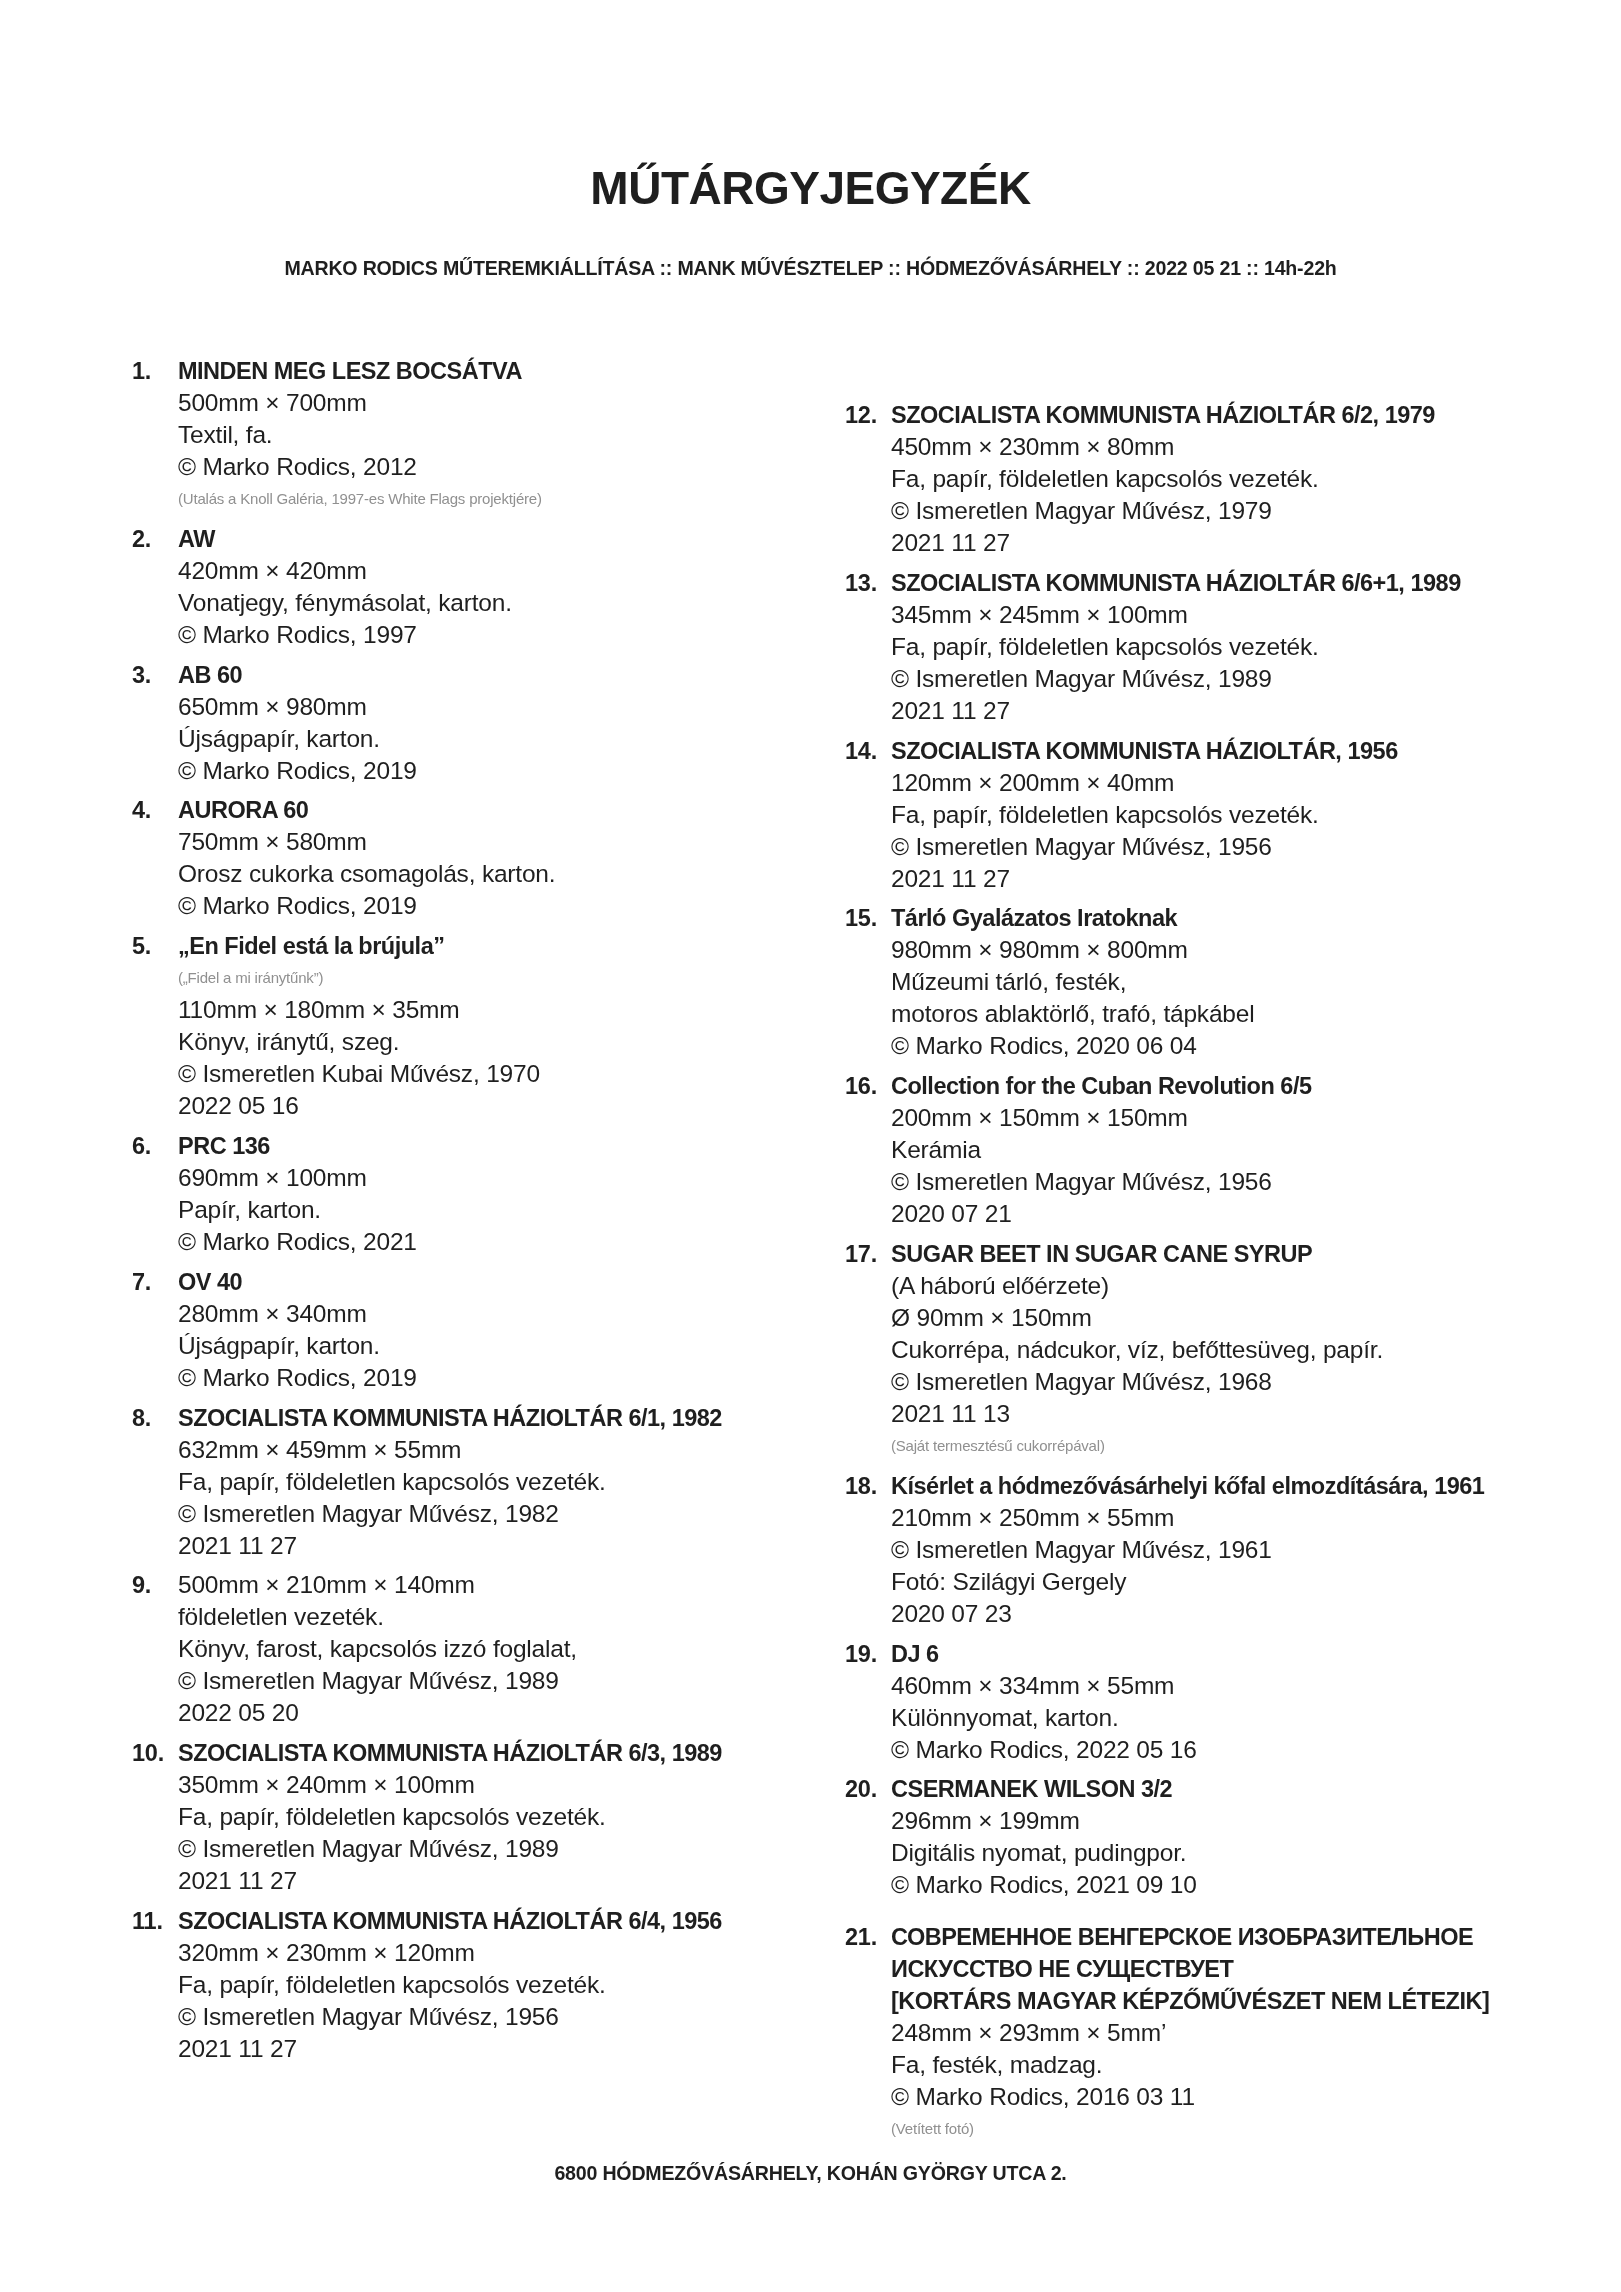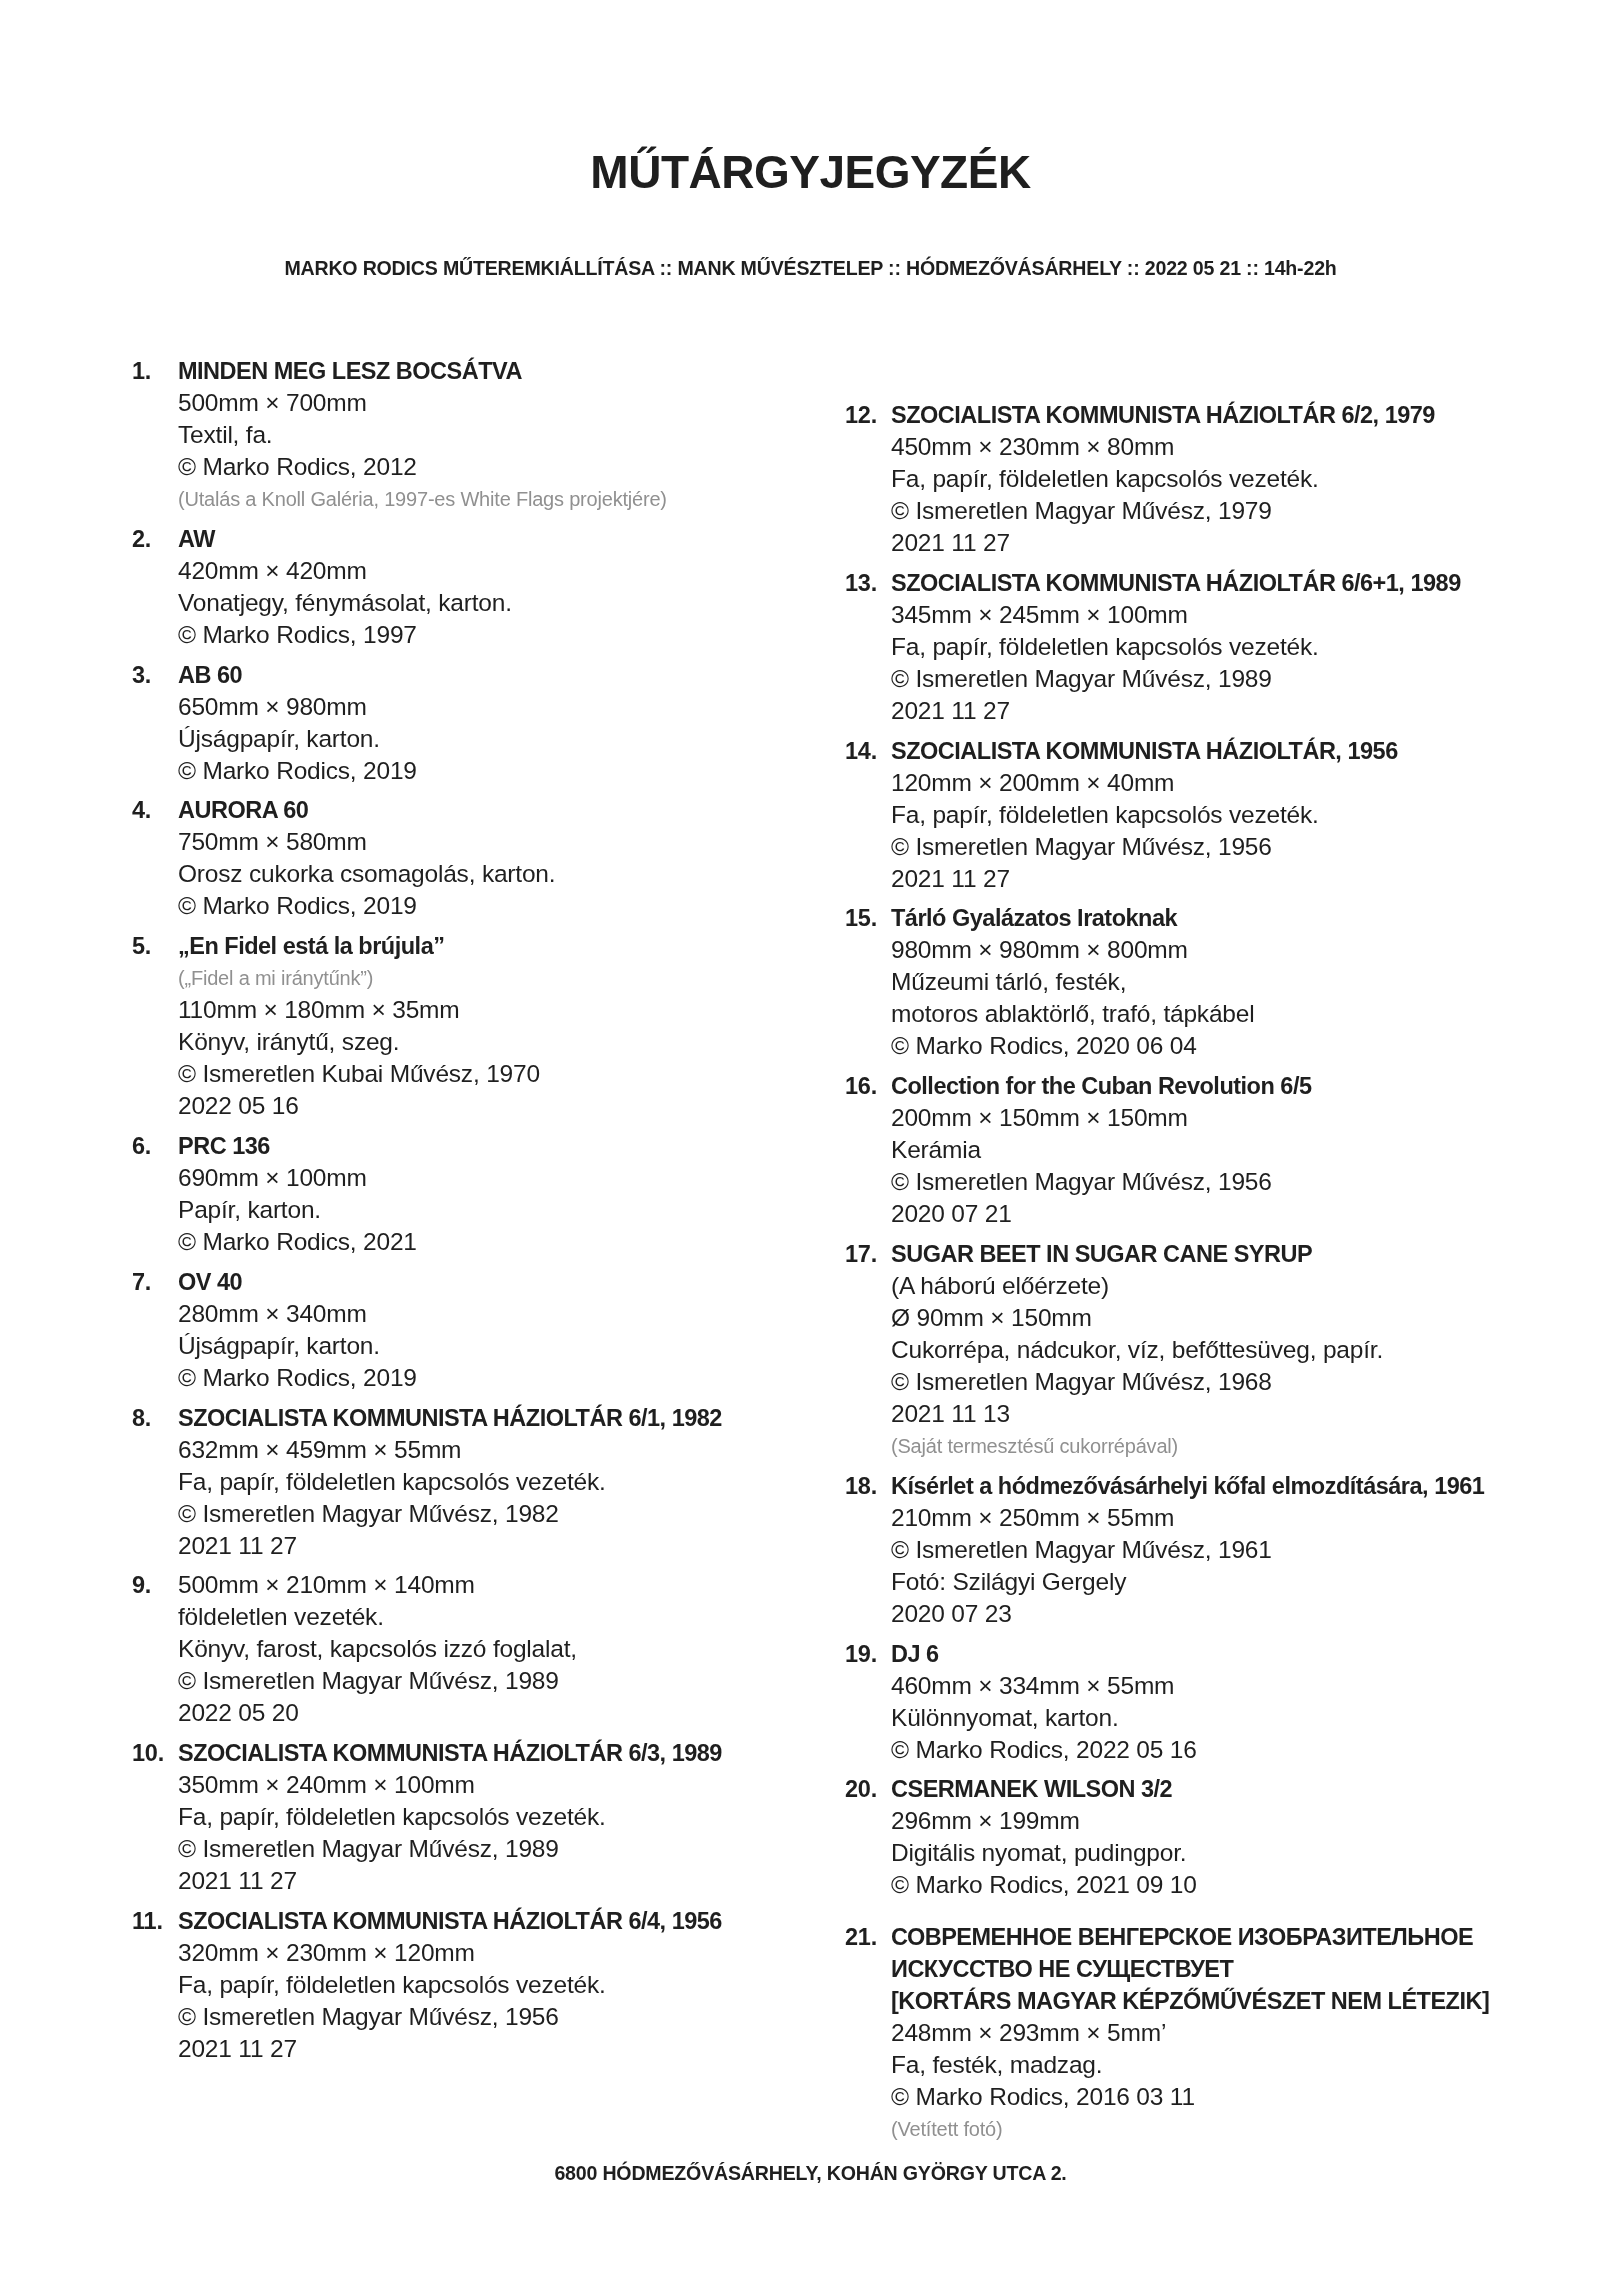--- a/index.html
+++ b/index.html
@@ -5,21 +5,21 @@
   html, body { margin: 0; padding: 0; }
   body {
     width: 1621px; height: 2293px;
     background: #ffffff;
     color: #1f1f1f;
     font-family: "Liberation Sans", sans-serif;
     position: relative;
     letter-spacing: -0.2px;
   }
   .page-title {
-    position: absolute; top: 145px; left: 0; width: 100%;
+    position: absolute; top: 161px; left: 0; width: 100%;
     text-align: center;
     font-size: 46px; font-weight: bold; letter-spacing: -0.5px;
   }
   .page-subtitle {
     position: absolute; top: 257px; left: 0; width: 100%;
     text-align: center;
     font-size: 19.6px; font-weight: bold; letter-spacing: -0.2px;
   }
   .col { position: absolute; top: 355px; }
   .col-left  { left: 132px; width: 686px; }
@@ -31,21 +31,21 @@
   }
   .entry-body { flex: 1 1 auto; }
   .entry-title {
     font-weight: bold; font-size: 23.5px; line-height: 32px;
     letter-spacing: -0.5px; white-space: nowrap;
   }
   .entry-line {
     font-size: 24.5px; line-height: 32px; white-space: nowrap;
   }
   .entry-line.gray {
-    color: #909090; font-size: 20px;
+    color: #909090; font-size: 15px;
   }
   .page-footer {
     position: absolute; top: 2162px; left: 0; width: 100%;
     text-align: center;
     font-size: 19.6px; font-weight: bold;
   }
 </style>
 </head>
 <body>
 

